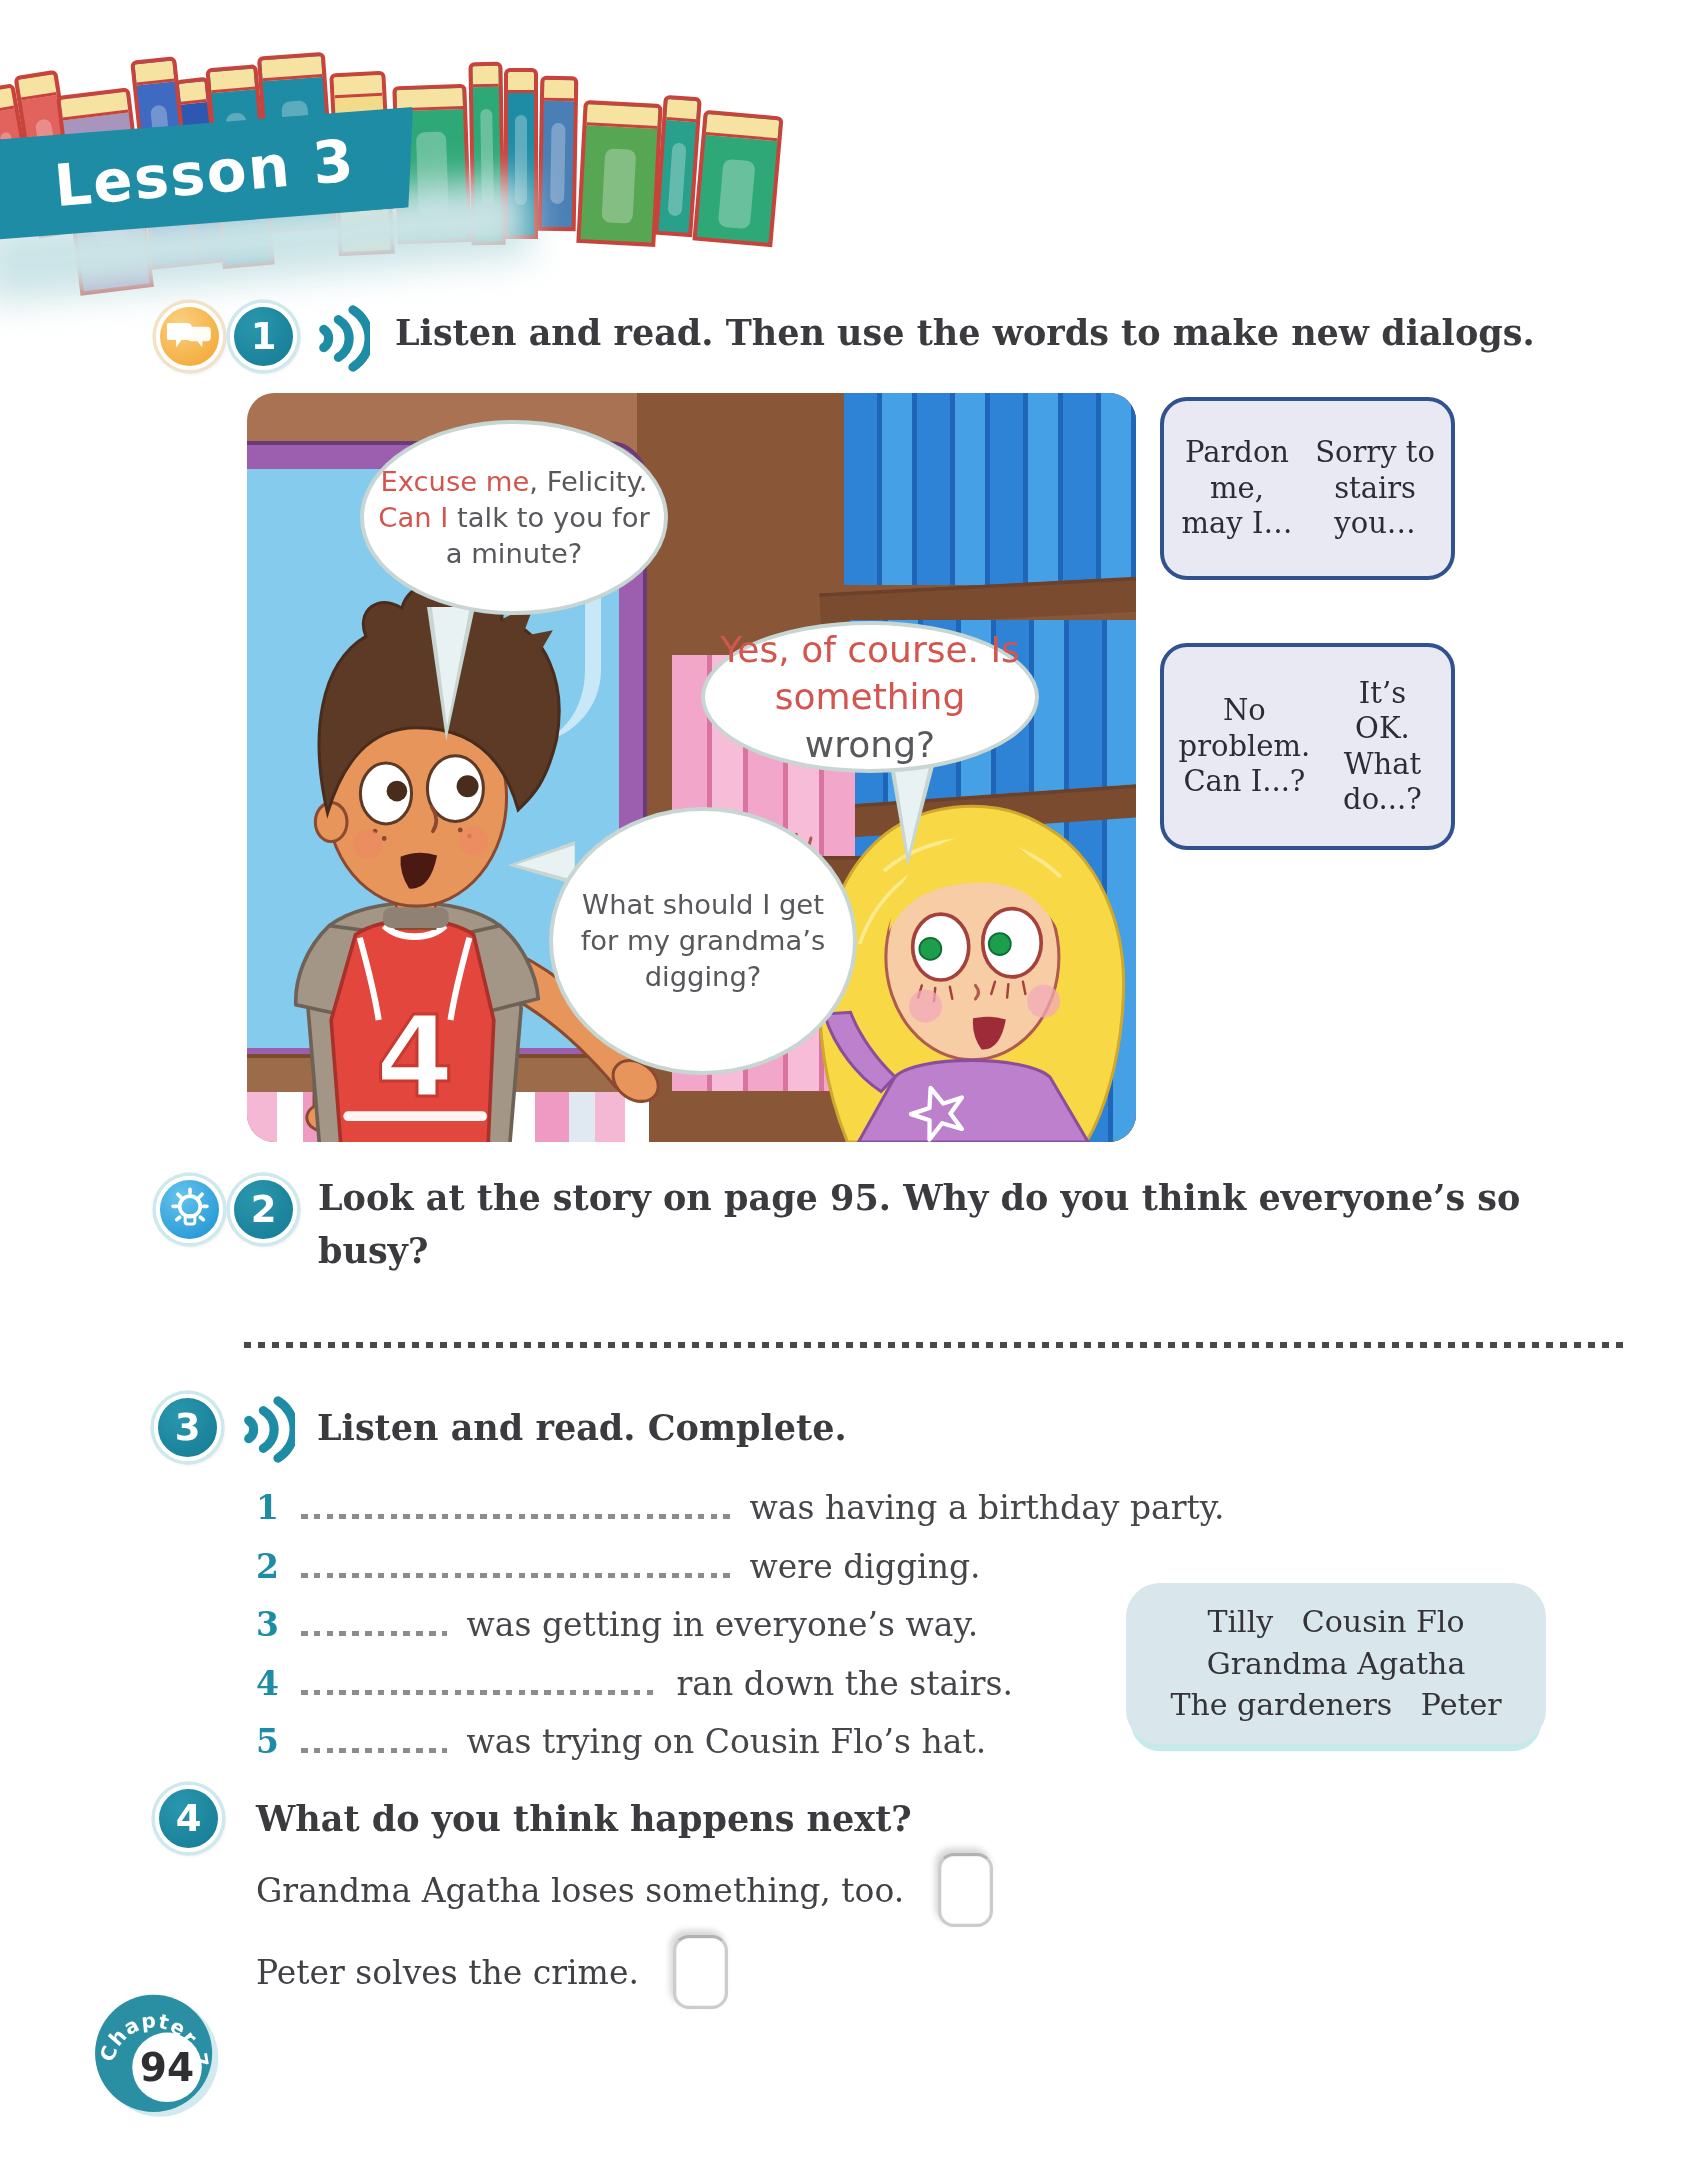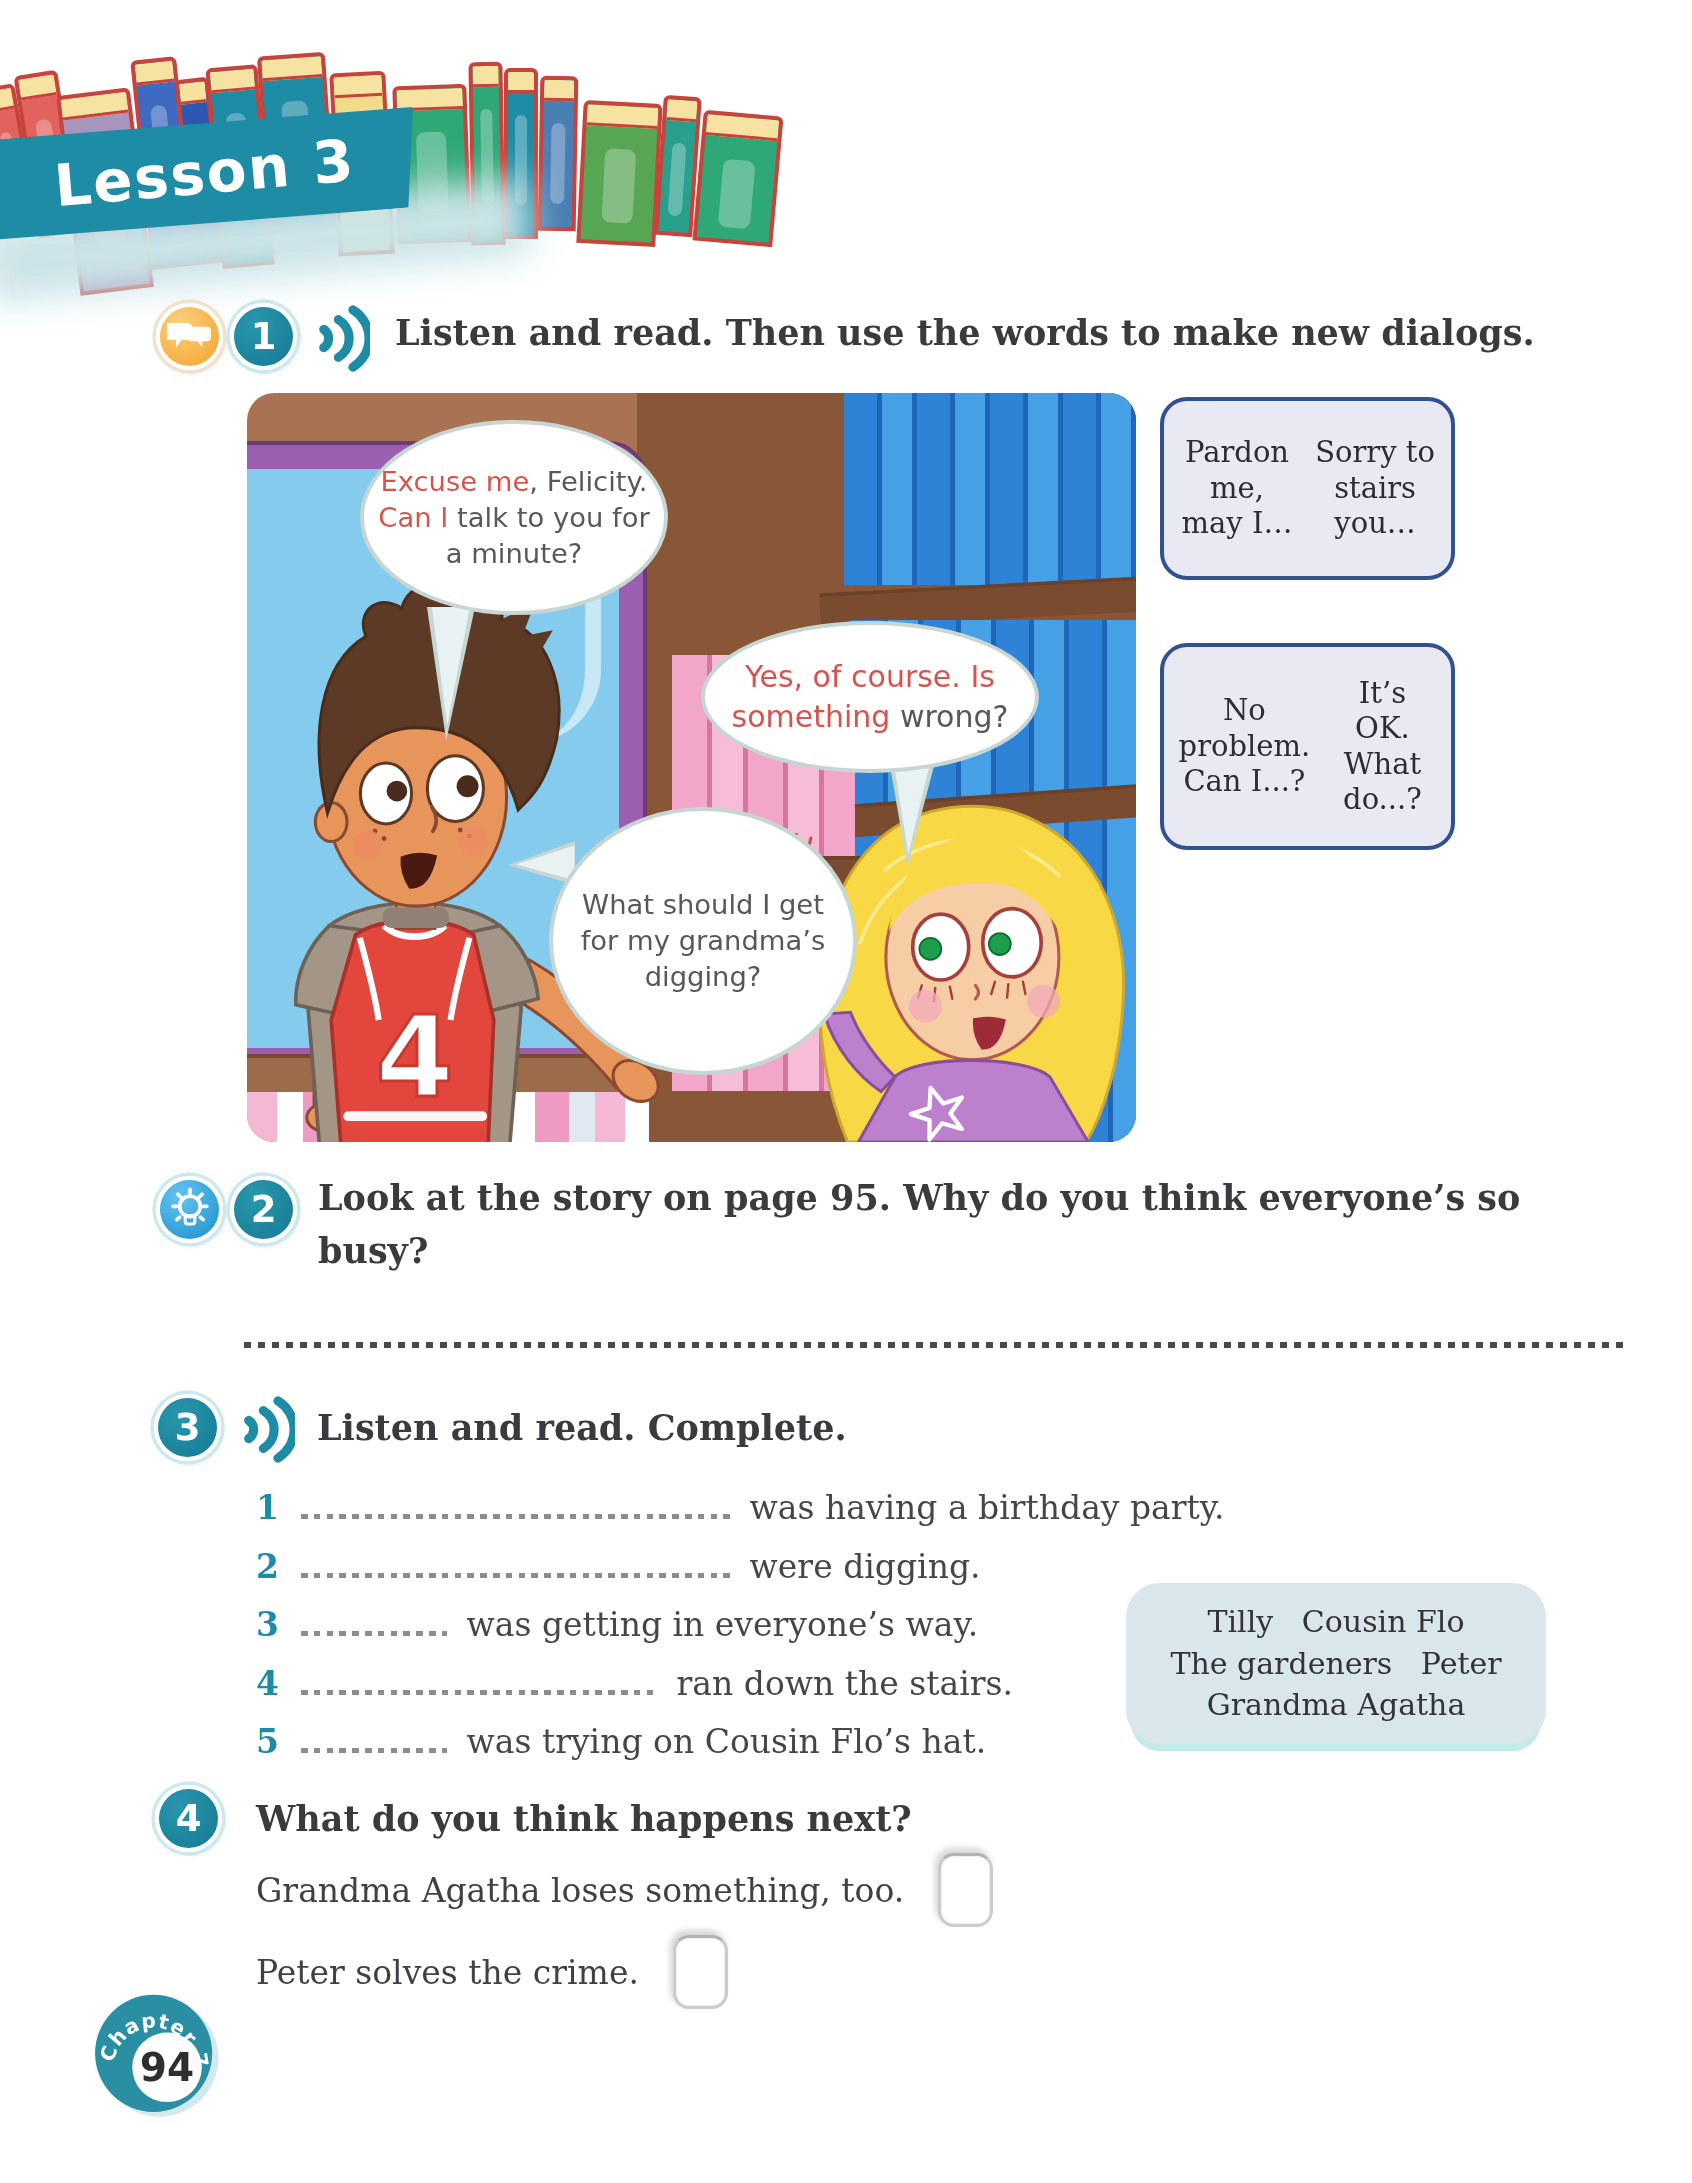--- a/index.html
+++ b/index.html
@@ -253,21 +253,21 @@
         <span class="rtx">Excuse me</span><span>, Felicity.</span><br>
         <span class="rtx">Can I</span><span> talk to you for</span><br>
         <span>a minute?</span>
       </div>
     </div>
     <div class="tail t-down" style="left:180px;top:214px;width:48px;height:134px;">
       <div class="outer"></div>
         <div class="inner" style="left:4.9px;top:0;width:38px;height:119px;"></div>
     </div>
 
-    <div class="bubble" style="left:454px;top:228px;width:338px;height:152px;font-size:30px;line-height:1.32;">
+    <div class="bubble" style="left:454px;top:228px;width:338px;height:152px;font-size:36px;line-height:1.32;">
       <div>
         <span class="rtx">Yes, of course. Is</span><br>
         <span class="rtx">something</span><span> wrong?</span>
       </div>
     </div>
     <div class="tail t-down" style="left:643px;top:373px;width:44px;height:101px;">
       <div class="outer"></div>
         <div class="inner" style="left:4.3px;top:0;width:35px;height:88px;"></div>
     </div>
 
@@ -338,22 +338,22 @@
     <span>ran down the stairs.</span>
   </div>
   <div class="fill-row" style="top:1722px;">
     <span class="n">5</span>
     <span class="blank w-sm"></span>
     <span>was trying on Cousin Flo’s hat.</span>
   </div>
 
   <div class="word-box">
     <div>Tilly&nbsp;&nbsp;&nbsp;Cousin Flo</div>
+    <div>Grandma Agatha</div>
     <div>The gardeners&nbsp;&nbsp;&nbsp;Peter</div>
-    <div>Grandma Agatha</div>
   </div>
 
   <div class="num-circle" style="left:155px;top:1785px;">
       <span>4</span>
     </div>
   <div class="ex-heading" style="left:256px;top:1793px;width:1097px;">What do you think happens next?</div>
 
   <div class="option-row" style="top:1853px;">
     <span>Grandma Agatha loses something, too.</span>
     <div class="checkbox"></div>

